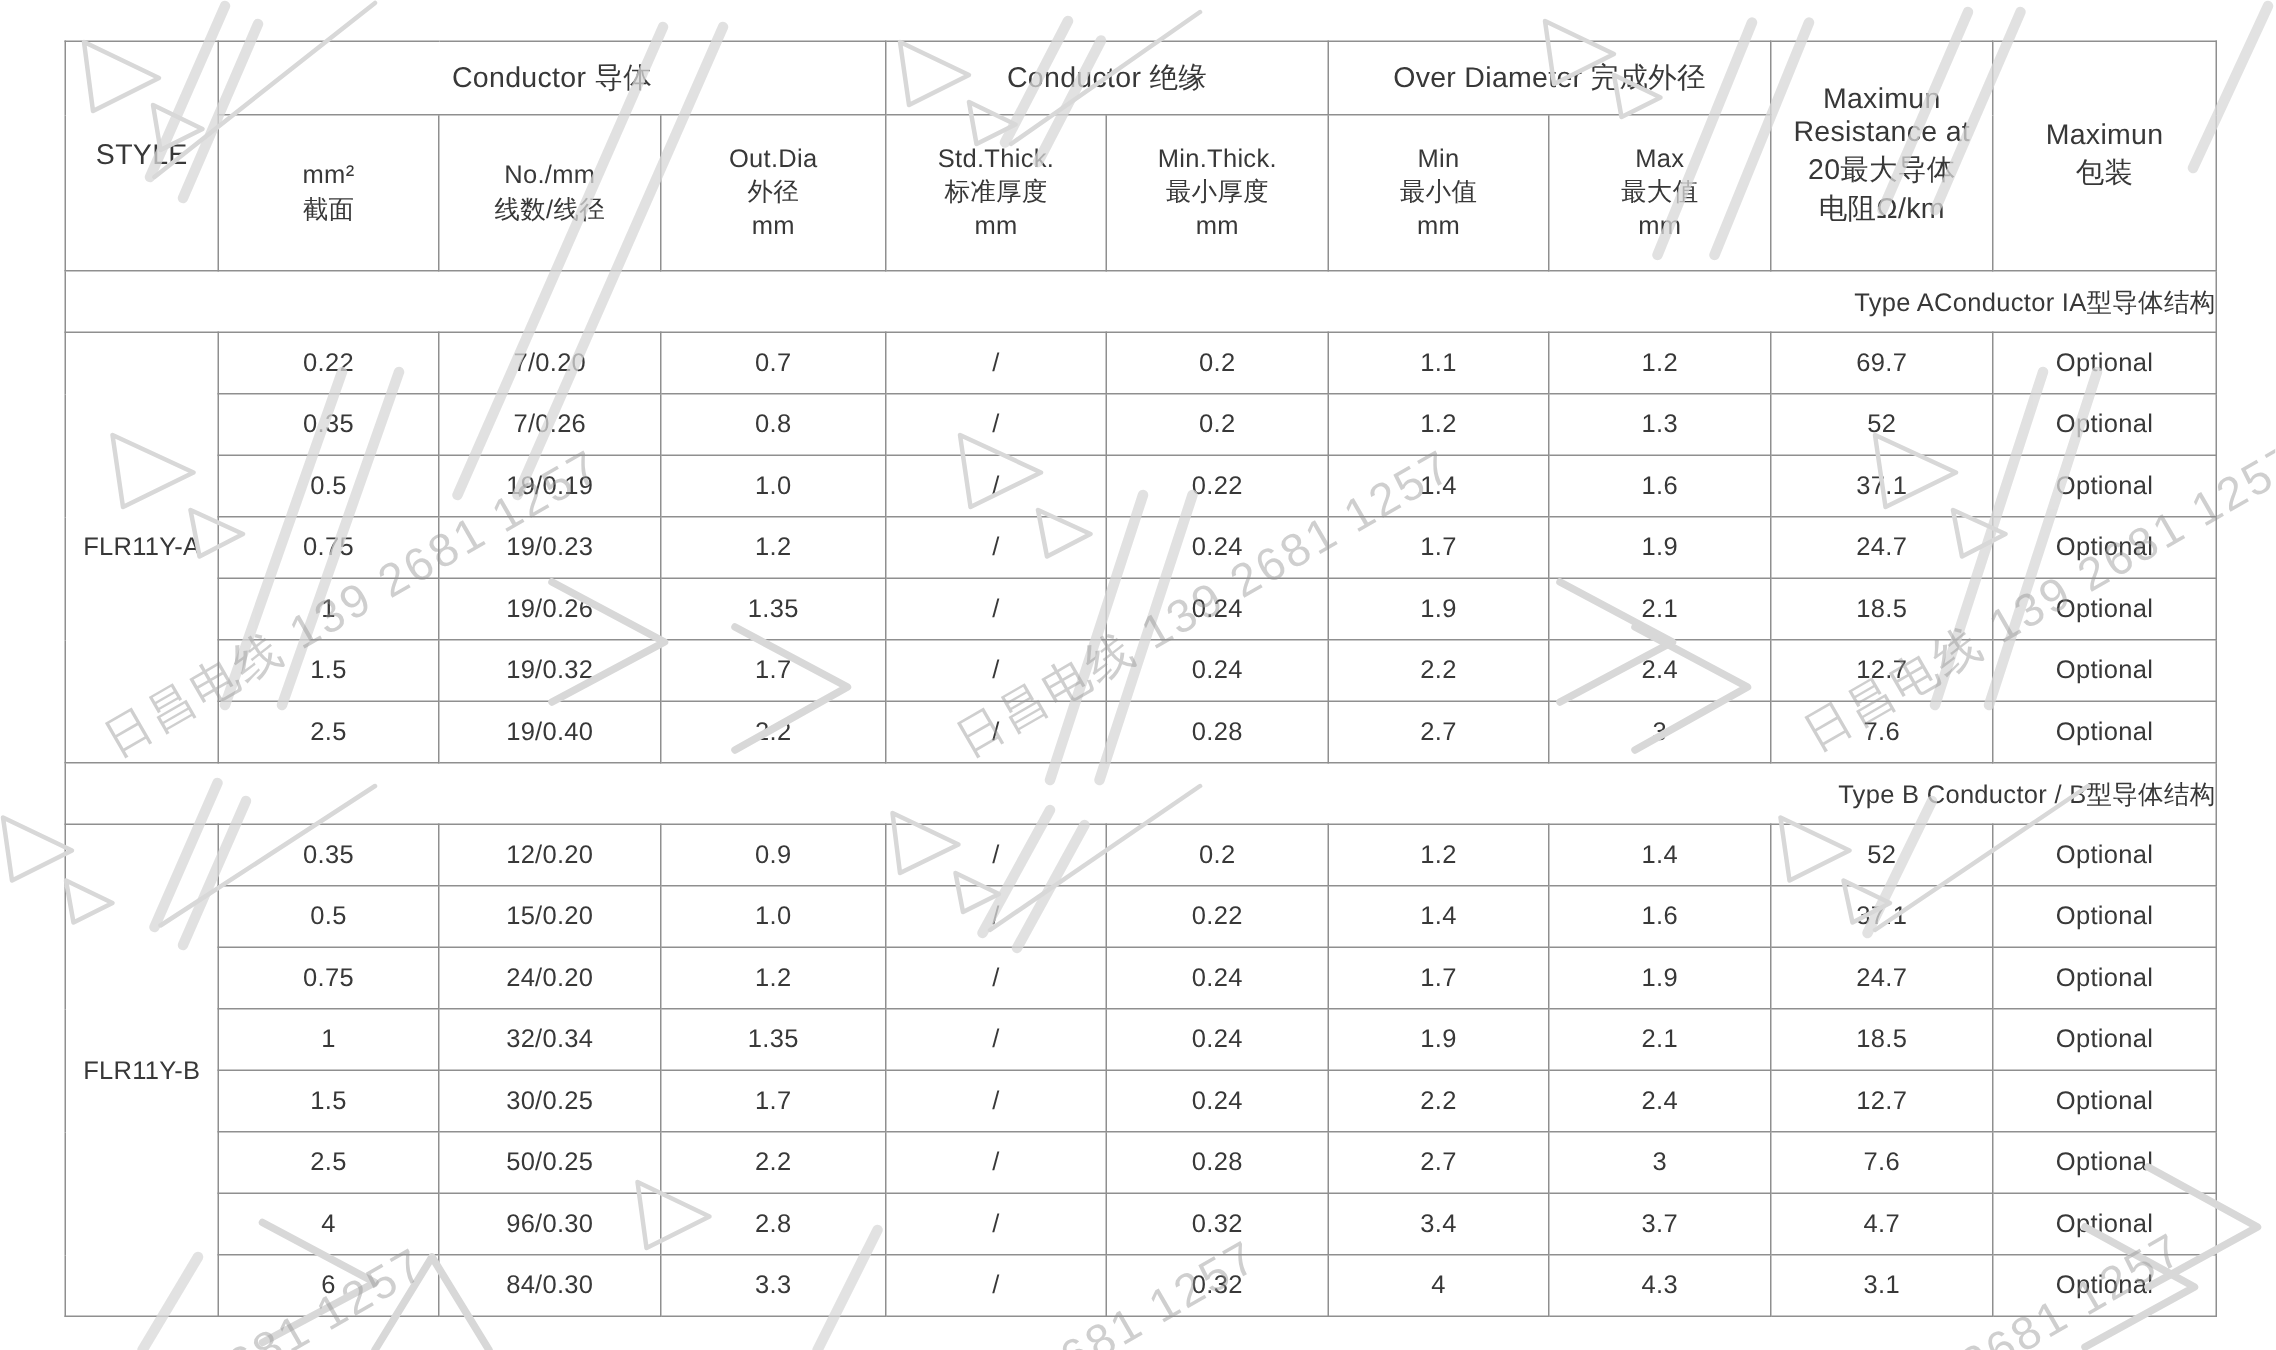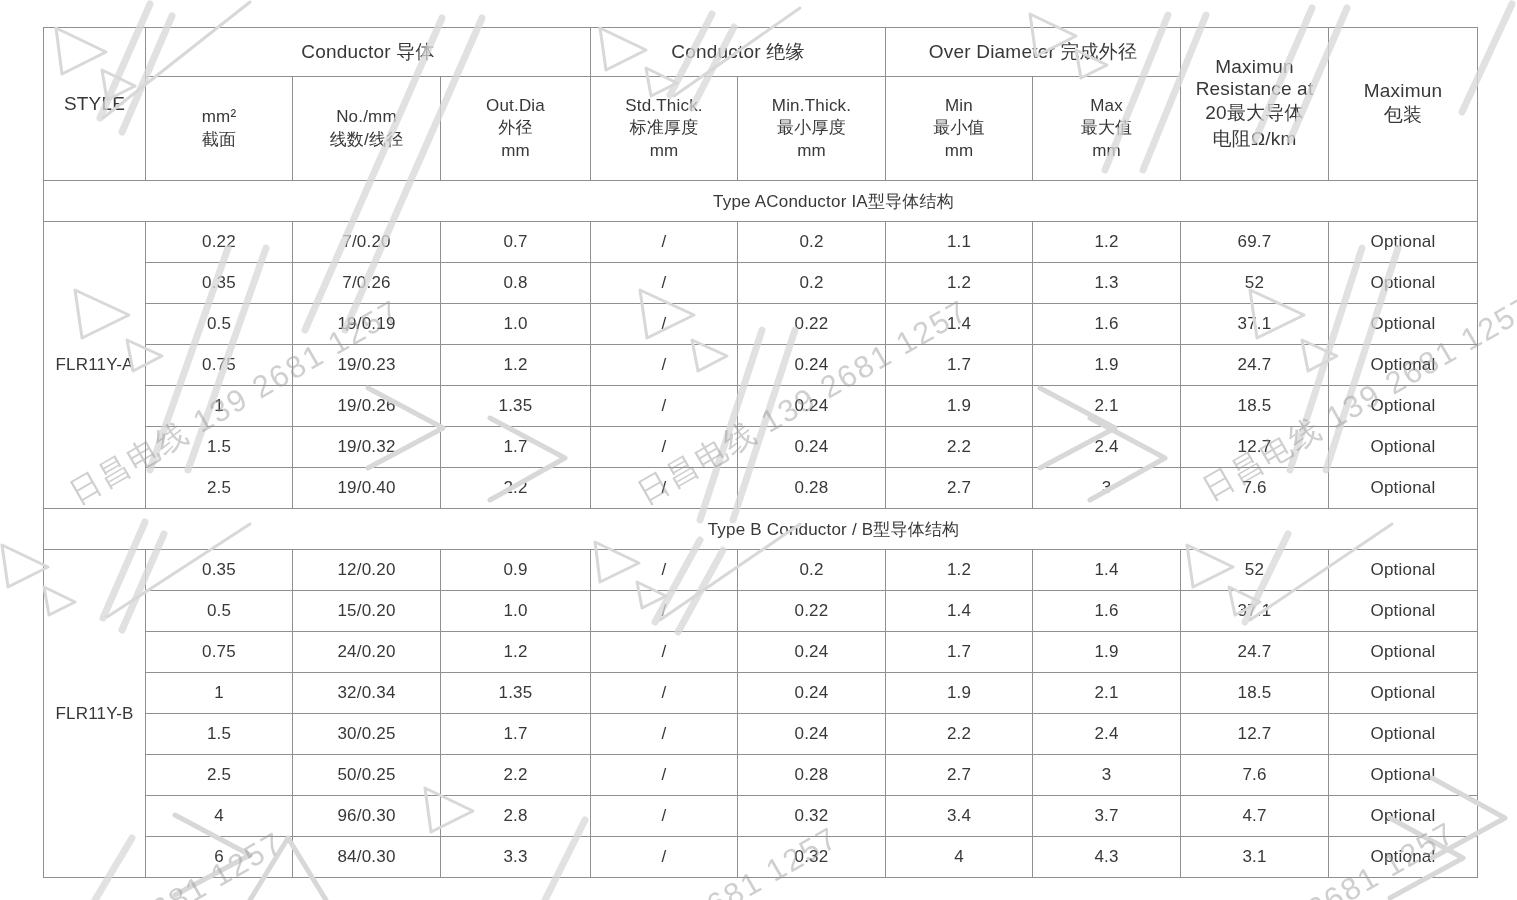--- a/index.html
+++ b/index.html
@@ -29,21 +29,21 @@
     text-align: center;
     vertical-align: middle;
     padding: 0;
     letter-spacing: 0.2px;
   }
   tr.group-row th { height: 48px; font-size: 19px; }
   tr.sub-row th   { height: 103px; font-size: 17px; line-height: 1.32; }
   .pre { white-space: pre-line; }
   tr.section-row td {
     height: 40px;
-    text-align: center;
+    text-align: right;
     padding-left: 146px;
     font-size: 18px;
     margin-top: 32px;
   }
   tbody.data td { height: 40px; font-size: 17px; }
   td.style-cell { font-size: 17px; }
   
   .wm-layer {
     position: absolute; inset: 0;
     z-index: 5;

